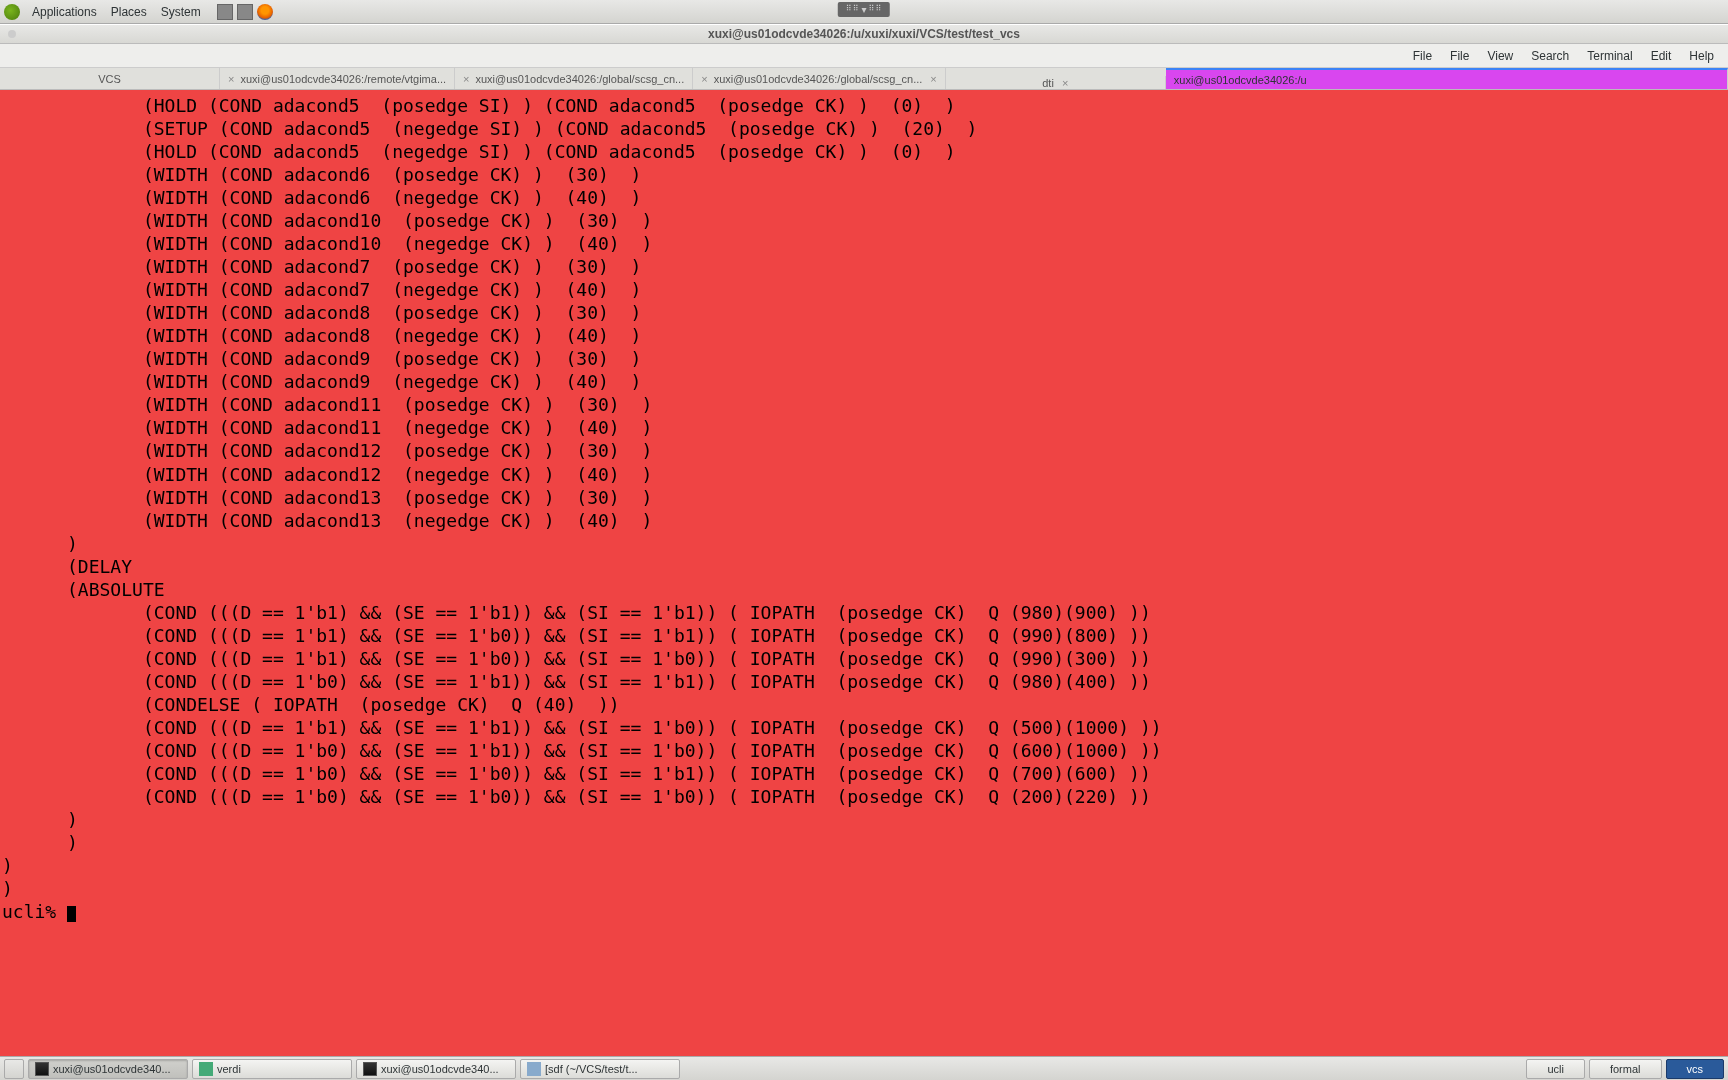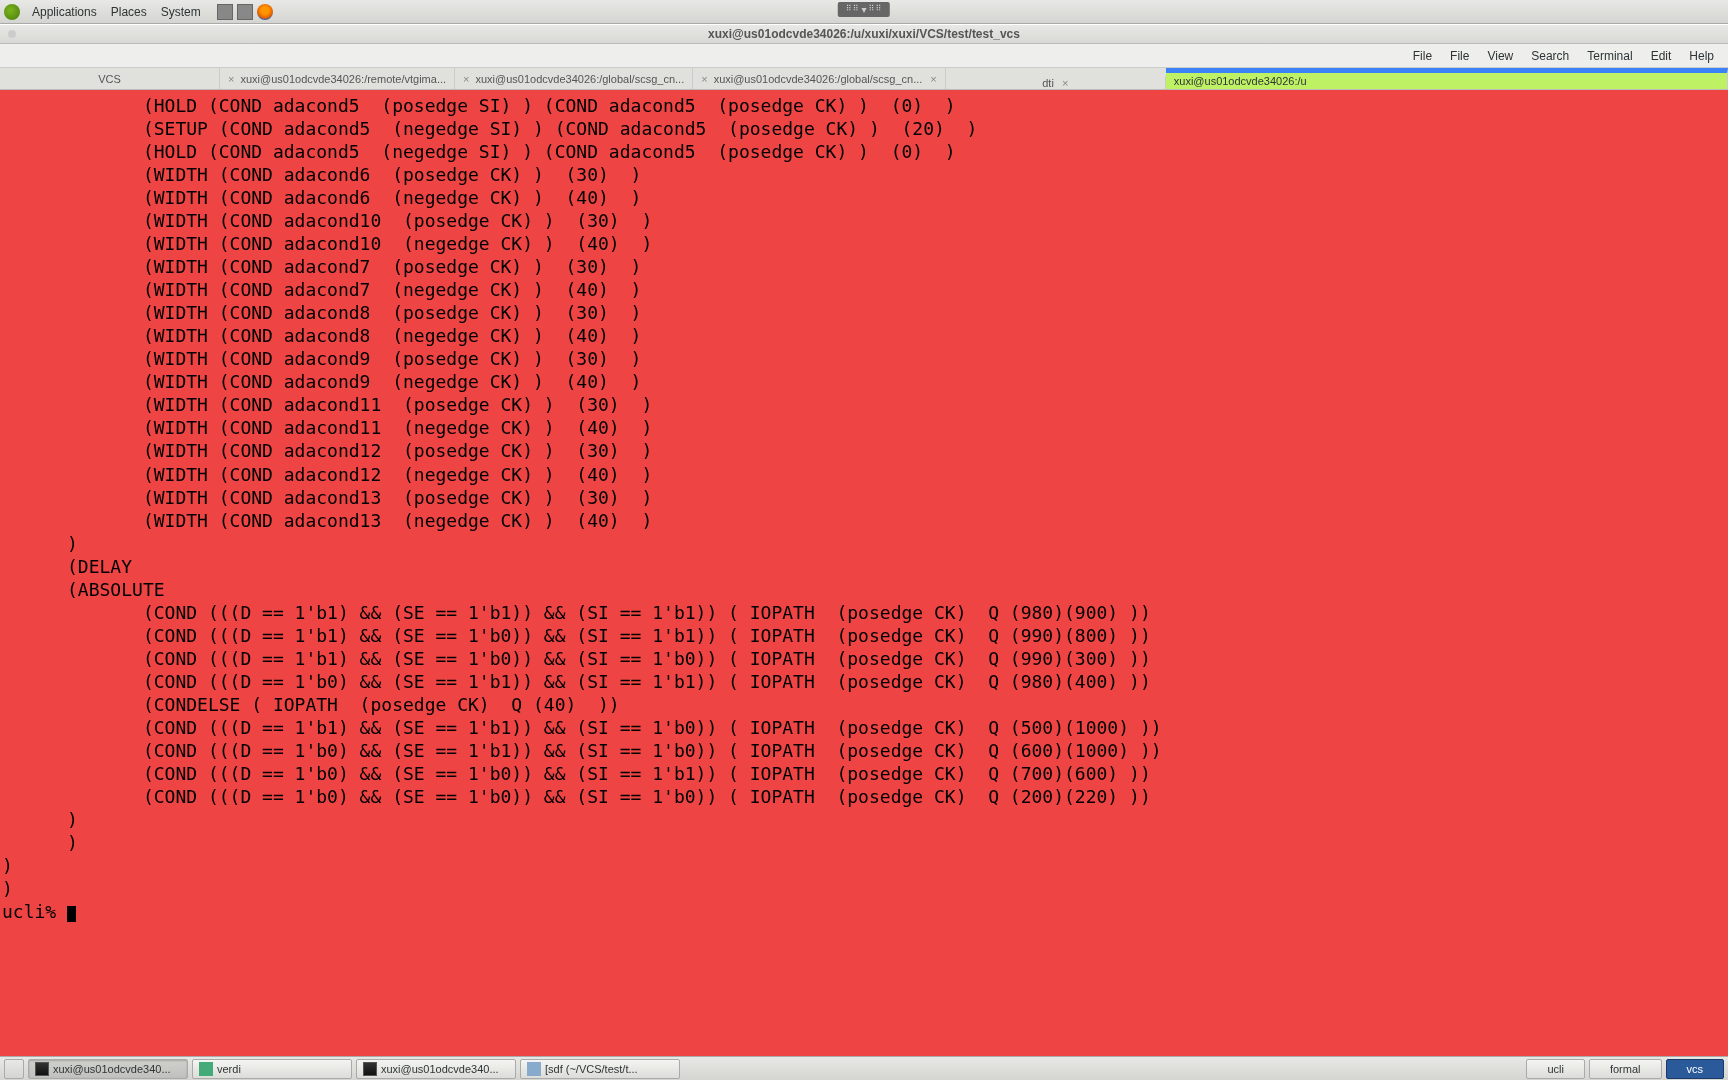--- a/index.html
+++ b/index.html
@@ -114,23 +114,23 @@
   align-items: center;
   padding: 0 8px;
   font-size: 11px;
   color: #555;
   border-right: 1px solid #ccc;
   min-width: 0;
   white-space: nowrap;
   position: relative;
 }
 .tab.active {
-  background: #bef264;
-  color: #2e3436;
-  border-top: 5px solid #3b82f6;
+  background: #d946ef;
+  color: #2e3436;
+  border-top: 2px solid #3b82f6;
 }
 .tab .close-x {
   margin-right: 6px;
   color: #888;
   font-size: 11px;
 }
 .tab.w-vcs { flex: 0 0 220px; justify-content: center; }
 .tab.w-dti { flex: 0 0 220px; justify-content: center; margin-top: 8px; }
 .tab .close-right {
   margin-left: 8px;

